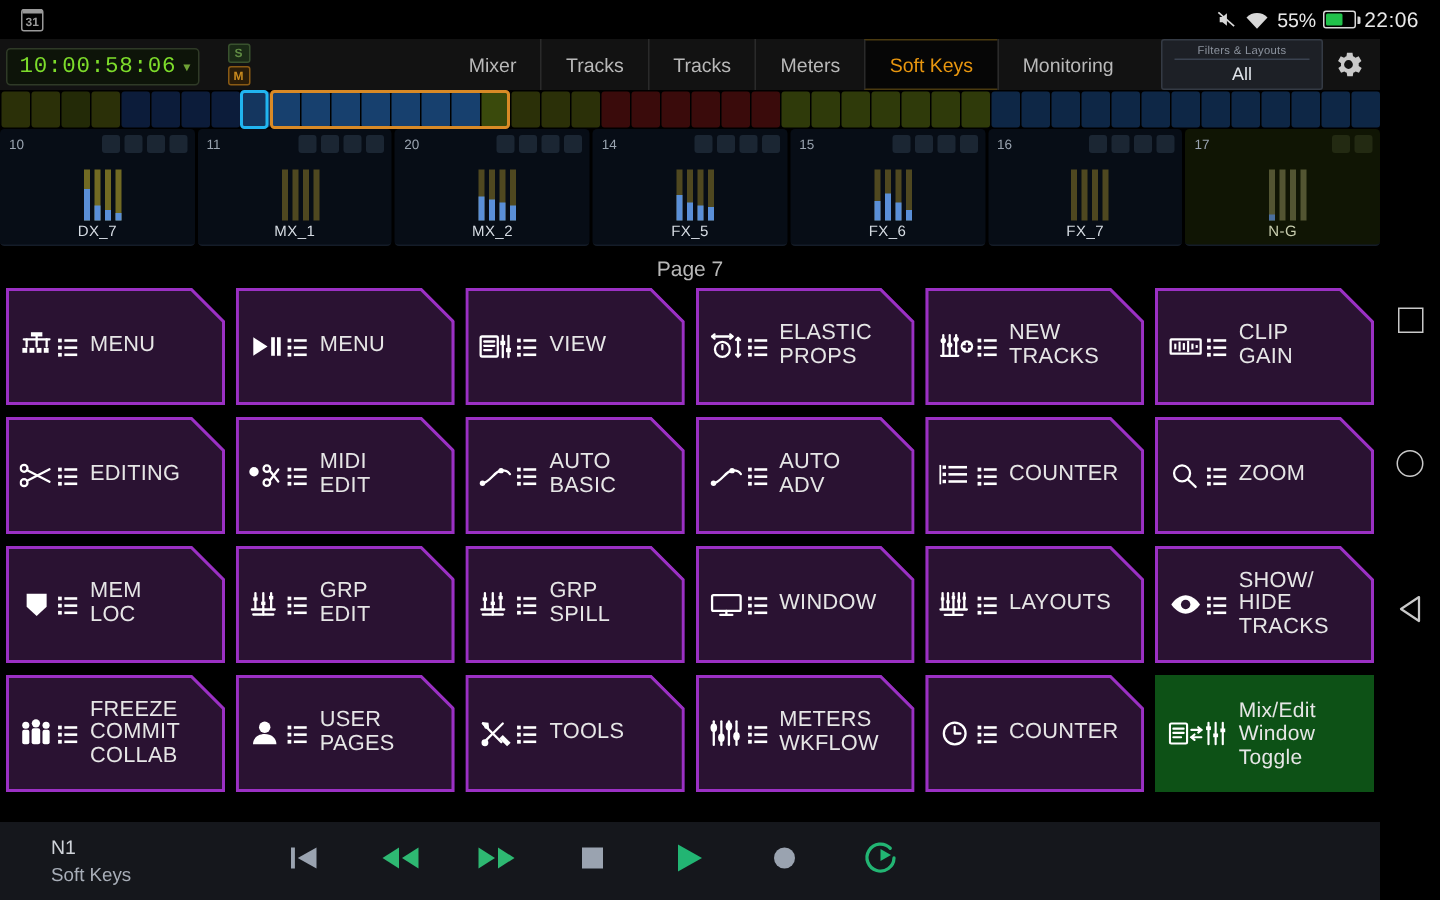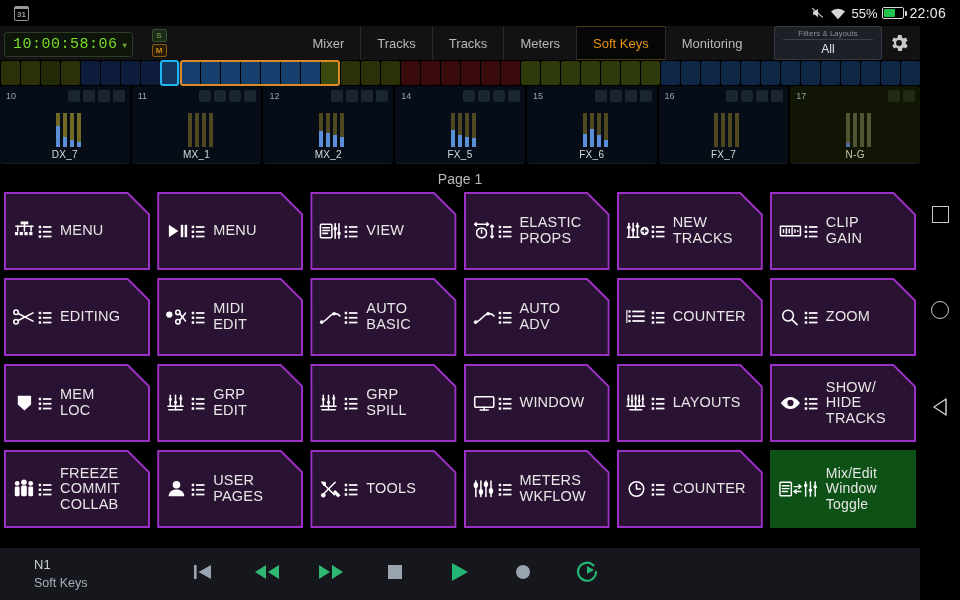--- a/index.html
+++ b/index.html
@@ -353,21 +353,21 @@
             <div class="mseg" style="left: 14px; height: 34px; background: rgb(138, 122, 42); opacity: 0.55;"></div>
             <div class="mseg" style="left: 21px; height: 34px; background: rgb(138, 122, 42); opacity: 0.55;"></div>
             <div class="mseg" style="left: 28px; height: 34px; background: rgb(138, 122, 42); opacity: 0.55;"></div>
             <div class="mseg" style="left: 35px; height: 34px; background: rgb(138, 122, 42); opacity: 0.55;"></div>
           </div>
         </div>
         <div class="strip-name">MX_1</div>
       </div>
       <div class="strip">
         <div class="strip-top">
-          <div class="strip-num">12</div>
+          <div class="strip-num">20</div>
           <div class="strip-btns">
             <div class="sbtn"></div>
             <div class="sbtn"></div>
             <div class="sbtn"></div>
             <div class="sbtn"></div>
           </div>
         </div>
         <div class="strip-meter">
           <div class="meterbox">
             <div class="mseg" style="left: 14px; height: 34px; background: rgb(138, 122, 42); opacity: 0.55;"></div>
@@ -464,21 +464,21 @@
             <div class="mfill" style="left: 14px; height: 4.08px; background: rgb(74, 111, 158);"></div>
             <div class="mseg" style="left: 21px; height: 34px; background: rgb(138, 138, 90); opacity: 0.55;"></div>
             <div class="mseg" style="left: 28px; height: 34px; background: rgb(138, 138, 90); opacity: 0.55;"></div>
             <div class="mseg" style="left: 35px; height: 34px; background: rgb(138, 138, 90); opacity: 0.55;"></div>
           </div>
         </div>
         <div class="strip-name">N-G</div>
       </div>
     </div>
 
-<div id="page-title">Page 1</div>
+<div id="page-title">Page 7</div>
 
 <div id="grid">
       <div class="key">
         <div class="key-icon">
           <svg width="40" height="22" viewBox="0 0 42 20">
             <g transform="translate(0,0)">
               <g stroke="#fff" fill="none" stroke-width="1.6" stroke-linecap="round" stroke-linejoin="round">
                 <line x1="3" y1="5" x2="21" y2="5"></line>
                 <line x1="12" y1="5" x2="12" y2="1.5"></line>
                 <line x1="5" y1="5" x2="5" y2="10"></line>

